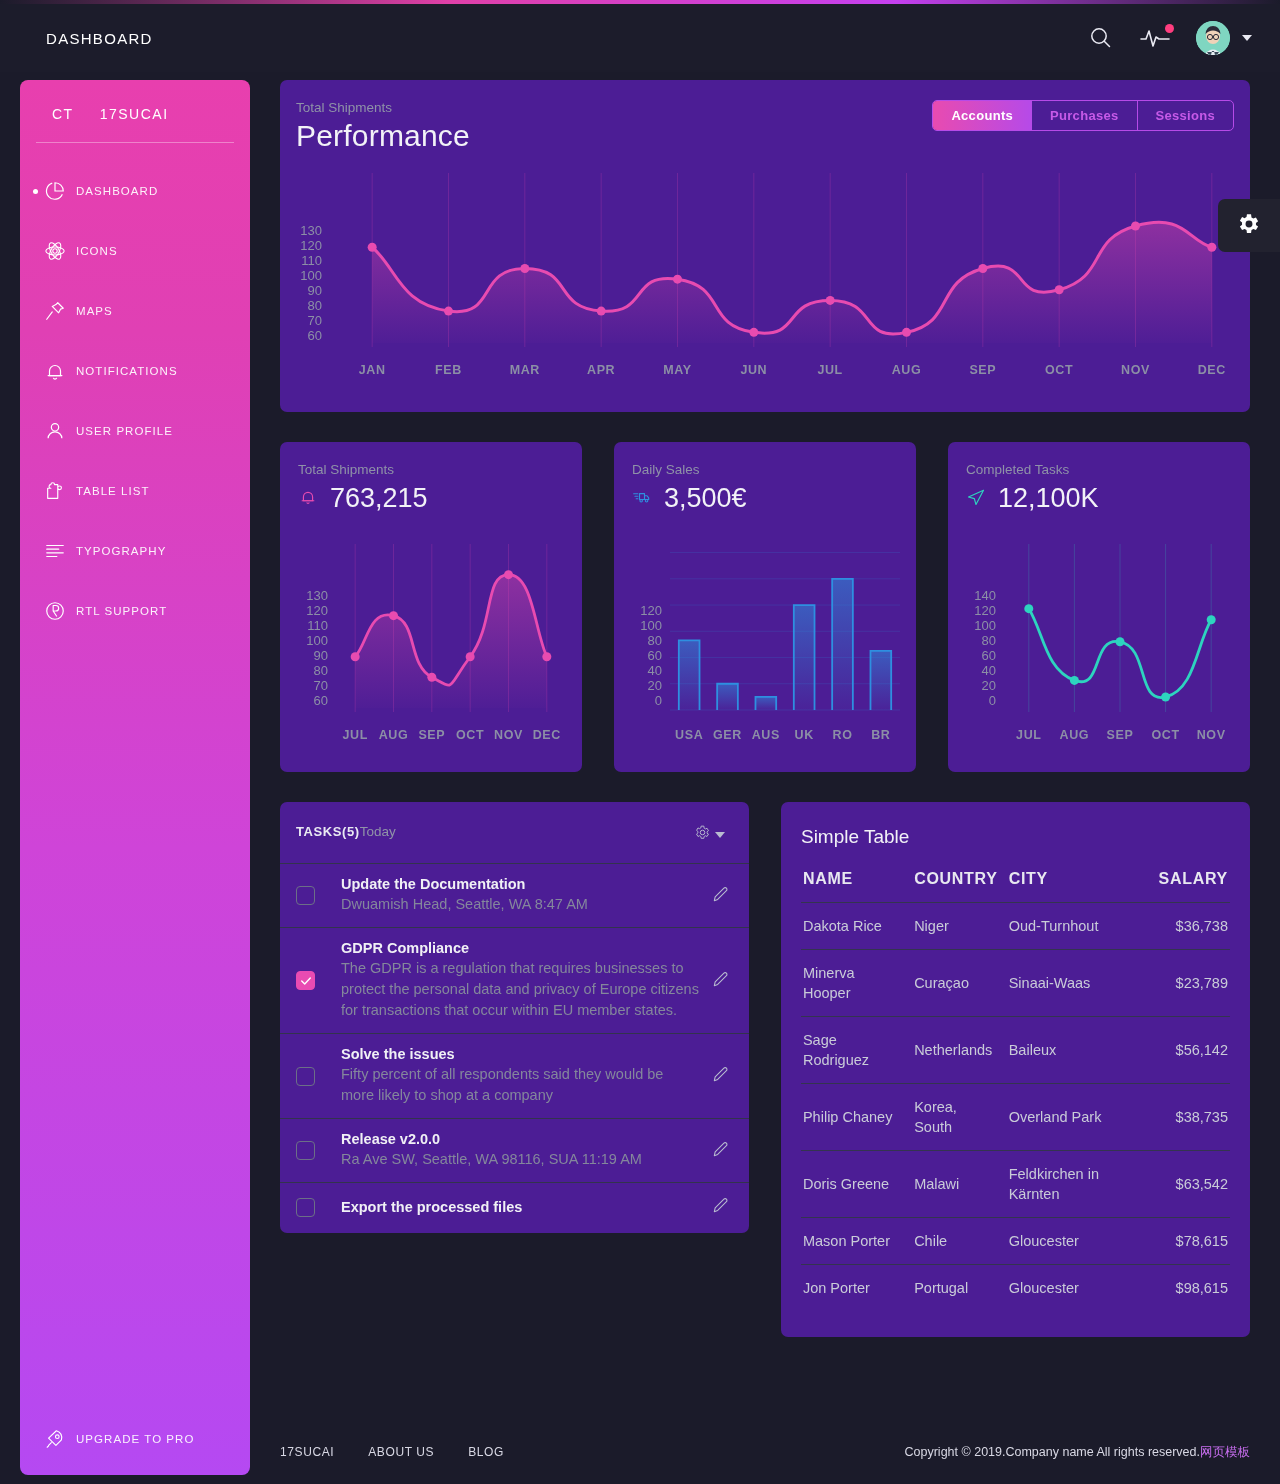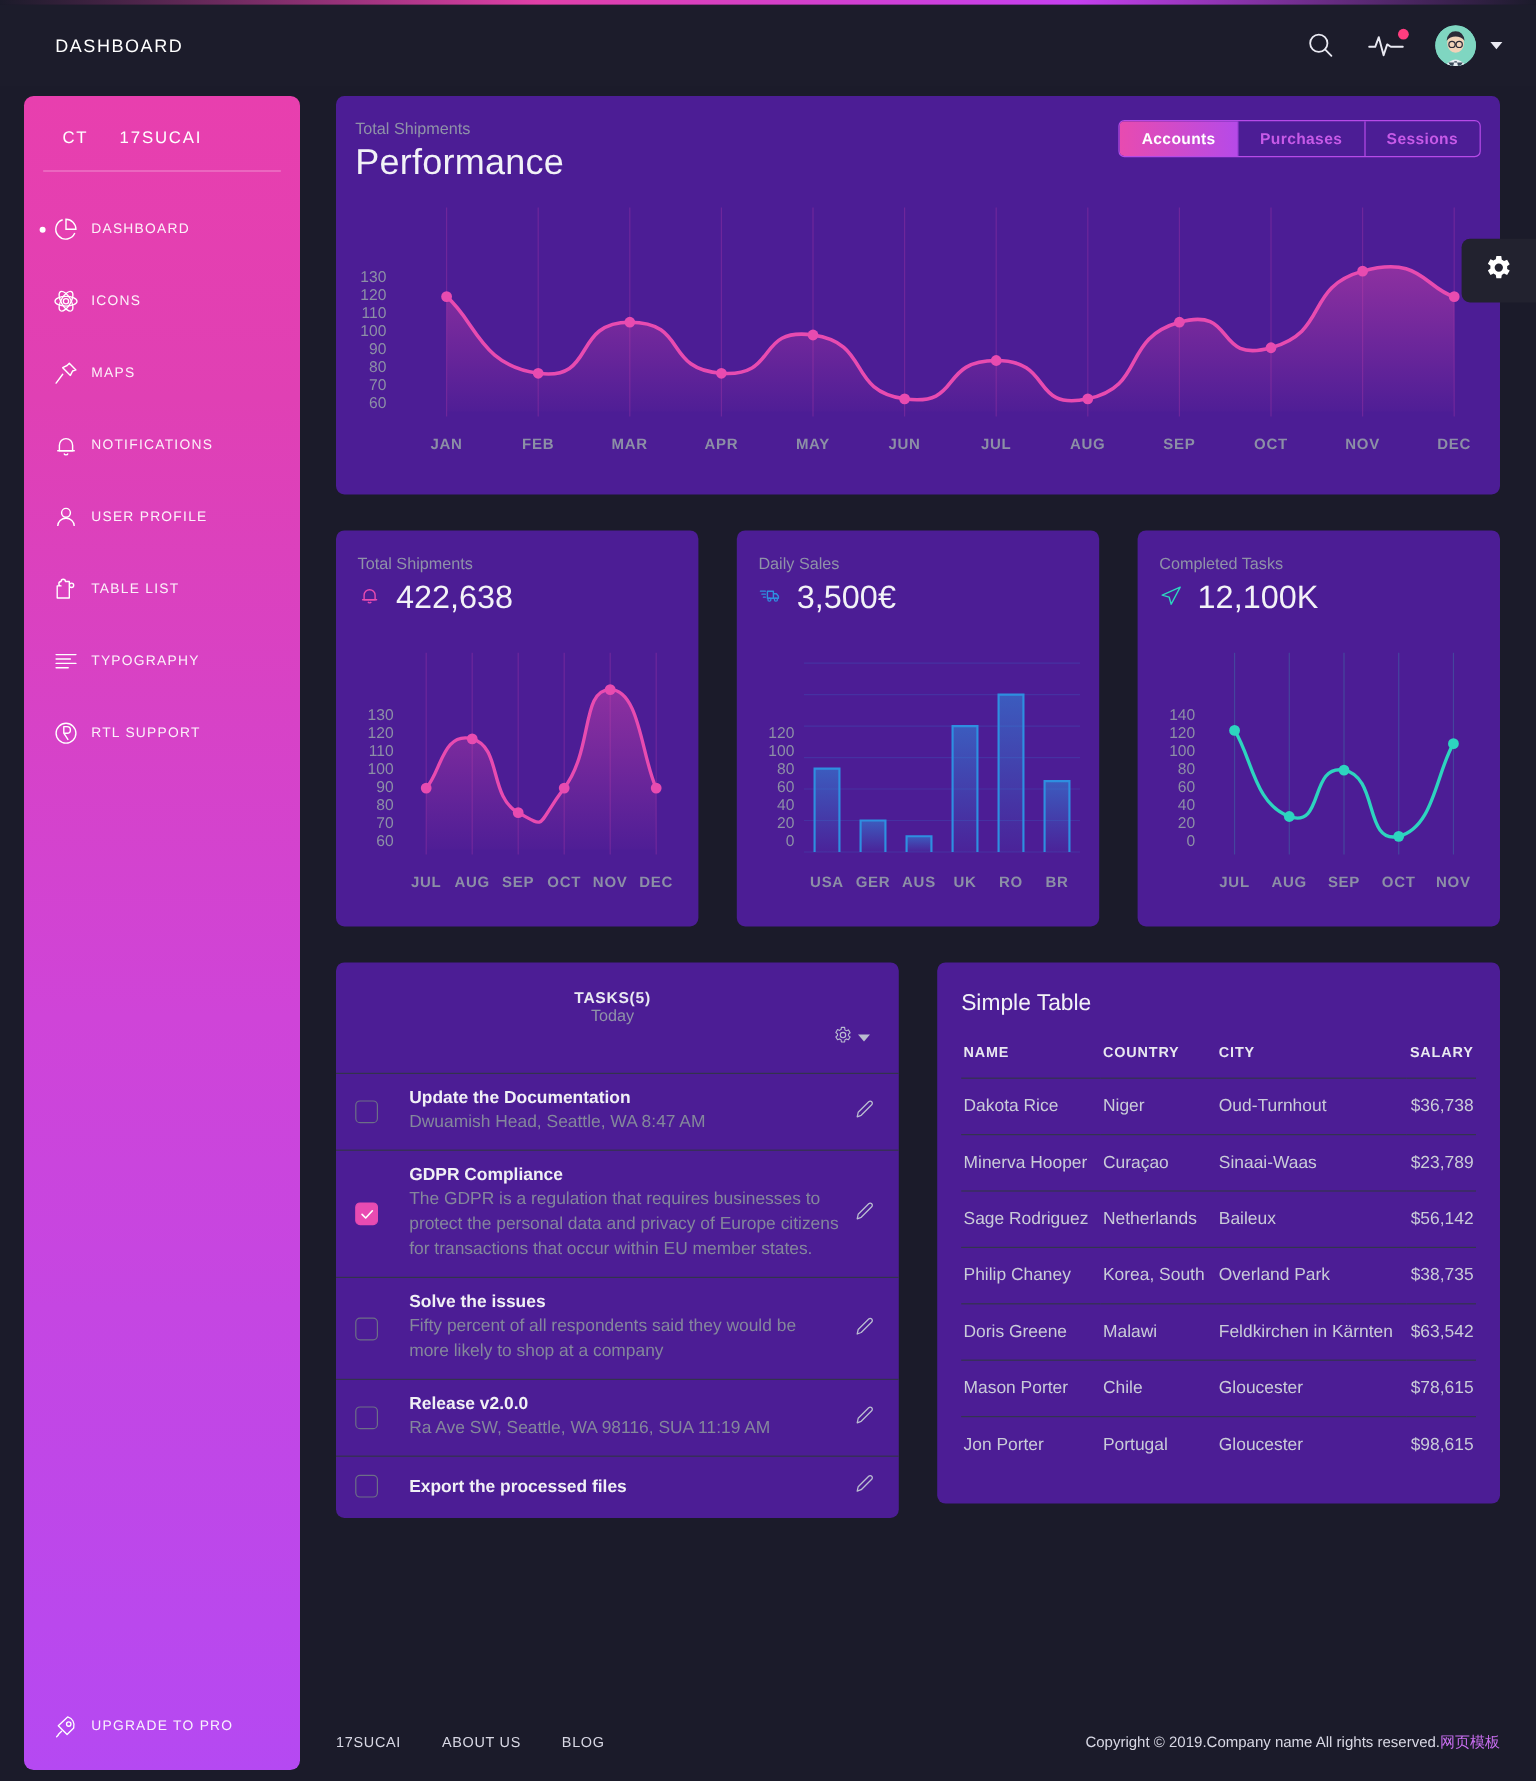--- a/index.html
+++ b/index.html
@@ -127,21 +127,21 @@
   .stat-card { flex: 1; height: 330px; padding: 20px 18px 10px 18px; }
   .stat-value {
     display: flex; align-items: center; gap: 12px; margin-top: 6px;
   }
   .stat-num { color: #f2f2f7; font-size: 27px; font-weight: 300; }
 
   
   .lower-row { display: flex; gap: 32px; margin: 30px 30px 0 30px; align-items: flex-start; }
   .tasks-card { width: 470px; padding: 0; }
   .tasks-head {
-    display: flex; align-items: center; padding: 22px 24px 18px 16px; flex-direction: column;
+    display: flex; align-items: flex-start; padding: 22px 24px 18px 16px;
   }
   .tasks-title { color: #e9e9f2; font-size: 13px; font-weight: bold; letter-spacing: .6px; }
   .tasks-sub { color: #9093a8; font-size: 13.5px; }
   .tasks-gear { margin-left: auto; display: flex; align-items: center; gap: 4px; cursor: pointer; }
   .task-row {
     display: flex; align-items: center; padding: 12px 18px 12px 16px;
     border-top: 1px solid #33334d;
   }
   .task-row:first-of-type { border-top: 1px solid #33334d; }
   .chk {
@@ -153,21 +153,21 @@
   .task-body { margin-left: 26px; flex: 1; }
   .task-title { color: #f0f0f5; font-size: 14.5px; font-weight: bold; }
   .task-desc { color: #84879c; font-size: 14.5px; line-height: 21px; margin-top: 2px; }
   .task-edit { margin-left: 12px; cursor: pointer; flex: 0 0 auto; }
 
   
   .table-card { width: 470px; padding: 24px 20px 26px 20px; }
   .table-title { color: #f2f2f7; font-size: 19px; font-weight: 300; }
   table { width: 100%; border-collapse: collapse; margin-top: 22px; }
   thead th {
-    color: #e8e8f0; font-size: 12px; font-weight: bold; letter-spacing: .7px;
+    color: #e8e8f0; font-size: 16px; font-weight: bold; letter-spacing: .7px;
     text-align: left; padding: 0 8px 14px 2px;
   }
   thead th.num { text-align: right; padding-right: 2px; }
   tbody td {
     color: #c9cbd8; font-size: 14.5px; padding: 13px 8px 13px 2px;
     border-top: 1px solid #34344f; line-height: 20px; vertical-align: middle;
   }
   tbody td.num { text-align: right; padding-right: 2px; }
 
   
@@ -421,21 +421,21 @@
     <div class="card stat-card">
       <div class="card-label">Total Shipments</div>
       <div class="stat-value">
         <span>
           <svg width="20" height="20" viewBox="0 0 24 24">
               <path d="M6.5 16.5 v-4.5 a5.5 5.5 0 0 1 11 0 v4.5 z" fill="none" stroke="#e84bb0" stroke-width="1.4" stroke-linejoin="round"></path>
               <line x1="5" y1="16.5" x2="19" y2="16.5" stroke="#e84bb0" stroke-width="1.4" stroke-linecap="round"></line>
               <path d="M10.4 18.7 a1.8 1.8 0 0 0 3.2 0" fill="none" stroke="#e84bb0" stroke-width="1.4"></path>
             </svg>
         </span>
-        <span class="stat-num">422,638</span>
+        <span class="stat-num">763,215</span>
       </div>
       <div class="chart" style="height:215px;margin-top:24px;">
         <div class="yaxis" style="height:170px;top:0;left:0px;">
           <span>130</span>
           <span>120</span>
           <span>110</span>
           <span>100</span>
           <span>90</span>
           <span>80</span>
           <span>70</span>

